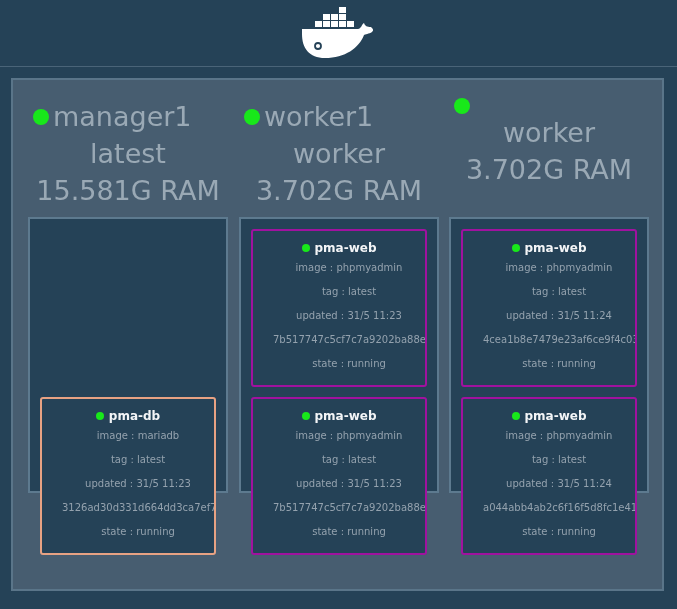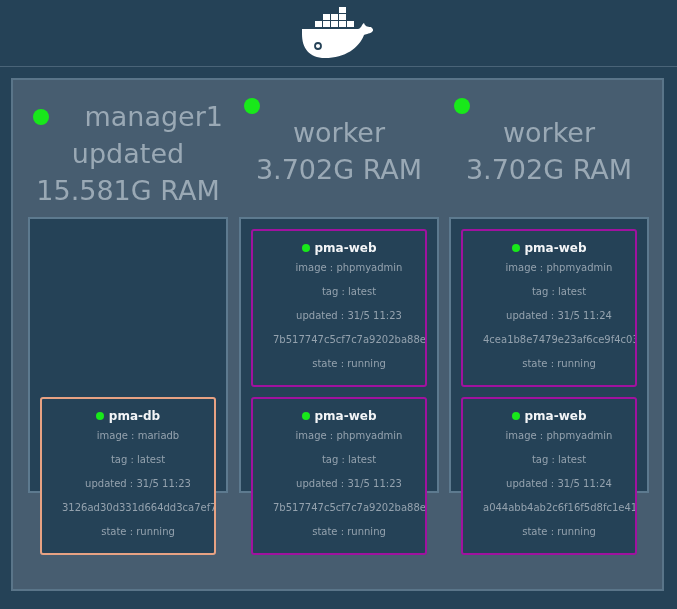--- a/index.html
+++ b/index.html
@@ -13,21 +13,21 @@
     position: absolute; left: 0; top: 0; width: 677px; height: 66px;
     border-bottom: 1px solid #4a6478;
   }
   .logo { position: absolute; left: 301px; top: 4px; width: 76px; height: 56px; }
   .swarm {
     position: absolute; left: 11px; top: 78px; width: 653px; height: 513px;
     background: #475d70; border: 2px solid #5a7589; box-sizing: border-box;
   }
   .node { position: absolute; top: 0; width: 190px; height: 100%; }
   .node-head { position: absolute; left: 0; top: 18px; width: 100%; text-align: center; color: #9aa9b5; font-size: 27px; line-height: 37px; }
-  .node-name-row { display: flex; justify-content: space-between; align-items: center; gap: 24px; }
+  .node-name-row { display: flex; justify-content: flex-start; align-items: center; }
   .dot-lg { width: 16px; height: 16px; border-radius: 50%; background: #18e81a; margin-right: 4px; display: inline-block; }
   .node-body {
     position: absolute; left: 15px; top: 137px; width: 200px; height: 276px;
     background: #254257; border: 2px solid #5d7a8f; box-sizing: border-box;
   }
   .card {
     position: absolute; left: 10px; width: 176px; height: 158px;
     border: 2px solid #a0129f; border-radius: 3px; box-sizing: border-box;
     background: #254257; overflow: hidden; text-align: center;
   }
@@ -58,21 +58,21 @@
 </div>
 
 <div class="swarm">
 
   <div class="node" style="left:0px;">
     <div class="node-head" style="left:20px;">
       <div class="node-name-row">
         <span class="dot-lg"></span>
         <span>manager1</span>
       </div>
-      <div>updated</div>
+      <div>latest</div>
       <div>15.581G RAM</div>
     </div>
     <div class="node-body">
       <div class="card db" style="top:178px;">
         <div class="card-title">
           <span class="dot-sm"></span>
           <span>pma-db</span>
         </div>
         <div class="card-line">image : mariadb</div>
         <div class="card-line">tag : latest</div>
@@ -80,20 +80,21 @@
         <div class="card-line">3126ad30d331d664dd3ca7ef7ef7a0</div>
         <div class="card-line">state : running</div>
       </div>
     </div>
   </div>
 
   <div class="node" style="left:211px;">
     <div class="node-head" style="left:20px;">
       <div class="node-name-row">
         <span class="dot-lg"></span>
+        <span>worker1</span>
       </div>
       <div>worker</div>
       <div>3.702G RAM</div>
     </div>
     <div class="node-body">
       <div class="card" style="top:10px;">
         <div class="card-title">
           <span class="dot-sm"></span>
           <span>pma-web</span>
         </div>

